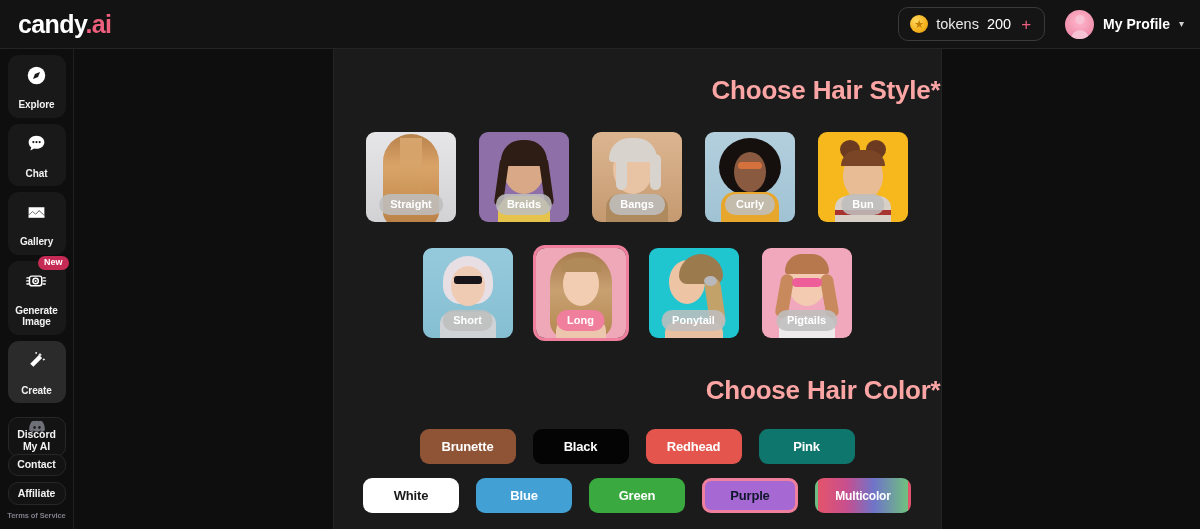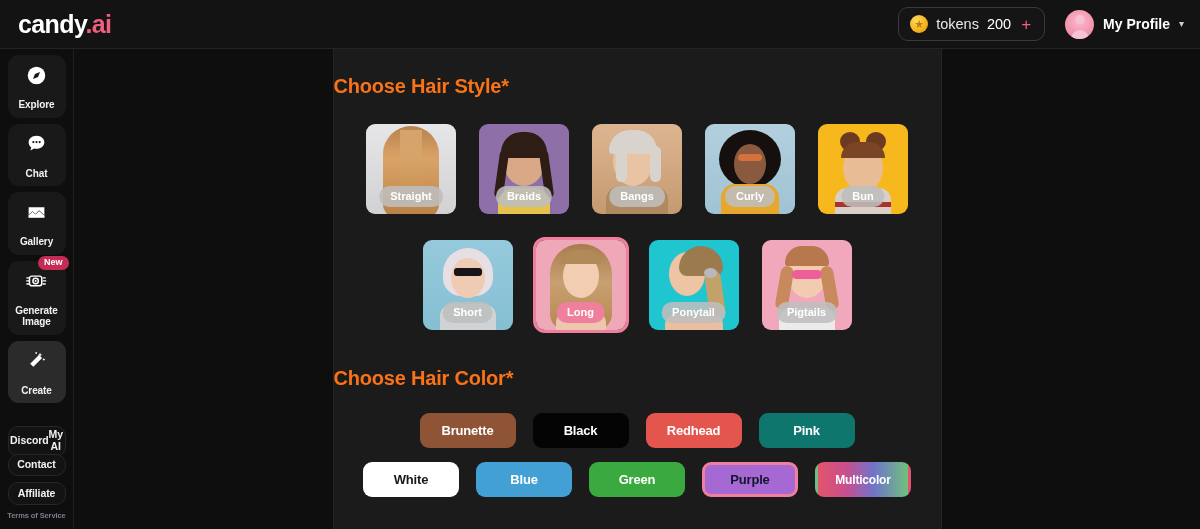--- a/index.html
+++ b/index.html
@@ -91,41 +91,41 @@
     position: absolute; top: -5px; right: -3px;
     background: #c62b55; color: #fff;
     font-size: 9px; font-weight: 700;
     border-radius: 7px; padding: 1.5px 6px; line-height: 11px;
   }
 
   .sidebar-bottom { margin-top: auto; width: 100%; display: flex; flex-direction: column; align-items: center; padding-bottom: 4px; }
   .mini-item {
     width: 58px; border-radius: 10px;
     border: 1px solid #272727; background: #131313;
-    display: flex; flex-direction: row; align-items: center; justify-content: center;
+    display: flex; flex-direction: column; align-items: center; justify-content: center;
     padding: 4px 2px; margin-bottom: -3px;
     cursor: pointer;
   }
   .mini-item .nav-label { font-size: 10.5px; }
   .mini-discord { padding-top: 2px; }
   .discord-icon { width: 18px; height: 13px; display: block; margin-bottom: -4px; }
   .mini-item.affiliate { margin-top: 9px; margin-bottom: 6px; padding: 5px 2px; }
   .tos { font-size: 7.5px; font-weight: 700; color: #7f7f8c; letter-spacing: -0.1px; padding-bottom: 5px; }
 
   
   .main-wrap { flex: 1; display: flex; justify-content: center; background: #0e0e0e; min-height: 0; }
   .panel {
     width: 609px; background: #1b1b1b;
     border-left: 1px solid #242424; border-right: 1px solid #242424;
     padding: 26px 0 0 0;
     overflow: hidden;
   }
   .section-title {
-    text-align: left; font-size: 20px; font-weight: 700;
-    color: #f97316; letter-spacing: -0.2px; margin-bottom: 23px;
+    text-align: right; font-size: 26px; font-weight: 700;
+    color: #fca5a5; letter-spacing: -0.2px; margin-bottom: 23px;
   }
 
   
   .style-row { display: flex; justify-content: center; gap: 17px; margin-bottom: 20px; }
   .style-card {
     position: relative; width: 96px; height: 96px;
     border-radius: 12px; overflow: hidden; cursor: pointer;
     border: 3px solid transparent;
   }
   .style-card.selected { border-color: #ef7f9c; }

